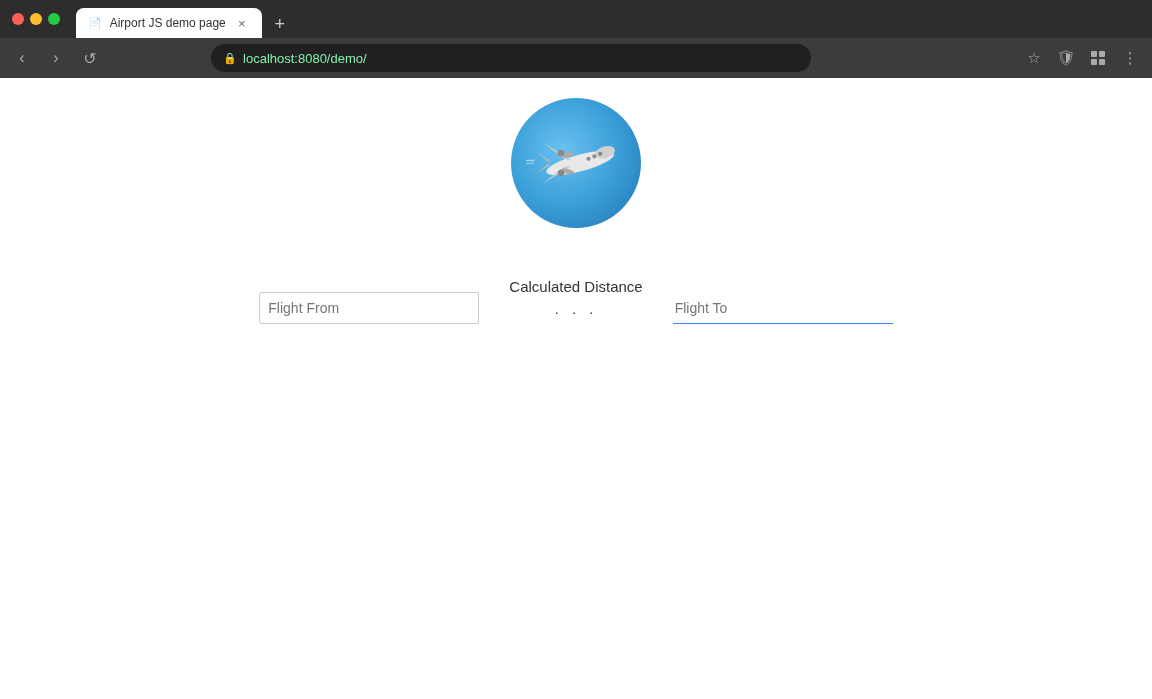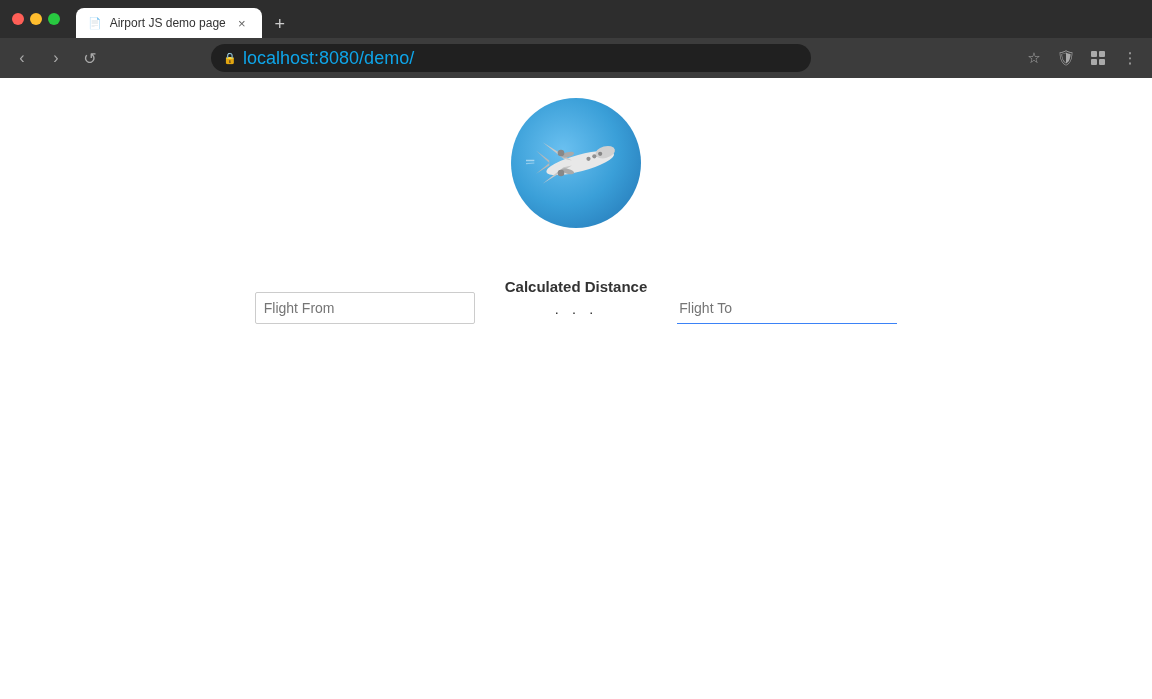--- a/index.html
+++ b/index.html
@@ -130,22 +130,22 @@
       max-width: 600px;
       margin: 0 auto;
     }
 
     .address-bar-icon {
       color: #aaa;
       font-size: 11px;
     }
 
     .address-bar-url {
-      color: #0ea5e9;
-      font-size: 18px;
+      color: #86efac;
+      font-size: 13px;
     }
 
     .toolbar-icons {
       display: flex;
       gap: 4px;
       margin-left: auto;
     }
 
     .toolbar-icon {
       color: #aaa;
@@ -229,21 +229,21 @@
       display: flex;
       flex-direction: column;
       align-items: center;
       gap: 8px;
       padding-bottom: 4px;
     }
 
     .calculated-distance-label {
       font-size: 15px;
       color: #333;
-      font-weight: 700;
+      font-weight: 400;
     }
 
     .calculated-distance-value {
       font-size: 15px;
       color: #333;
       letter-spacing: 4px;
     }
   </style>
 </head>
 <body>

